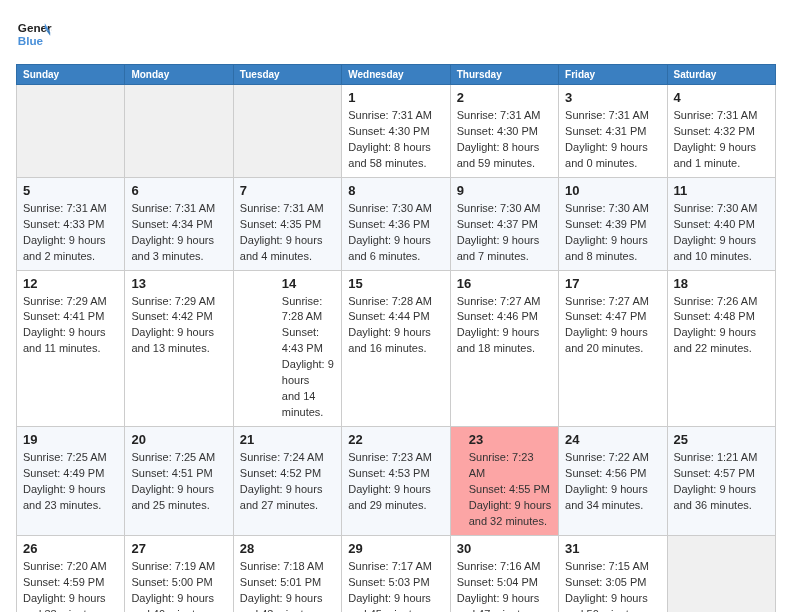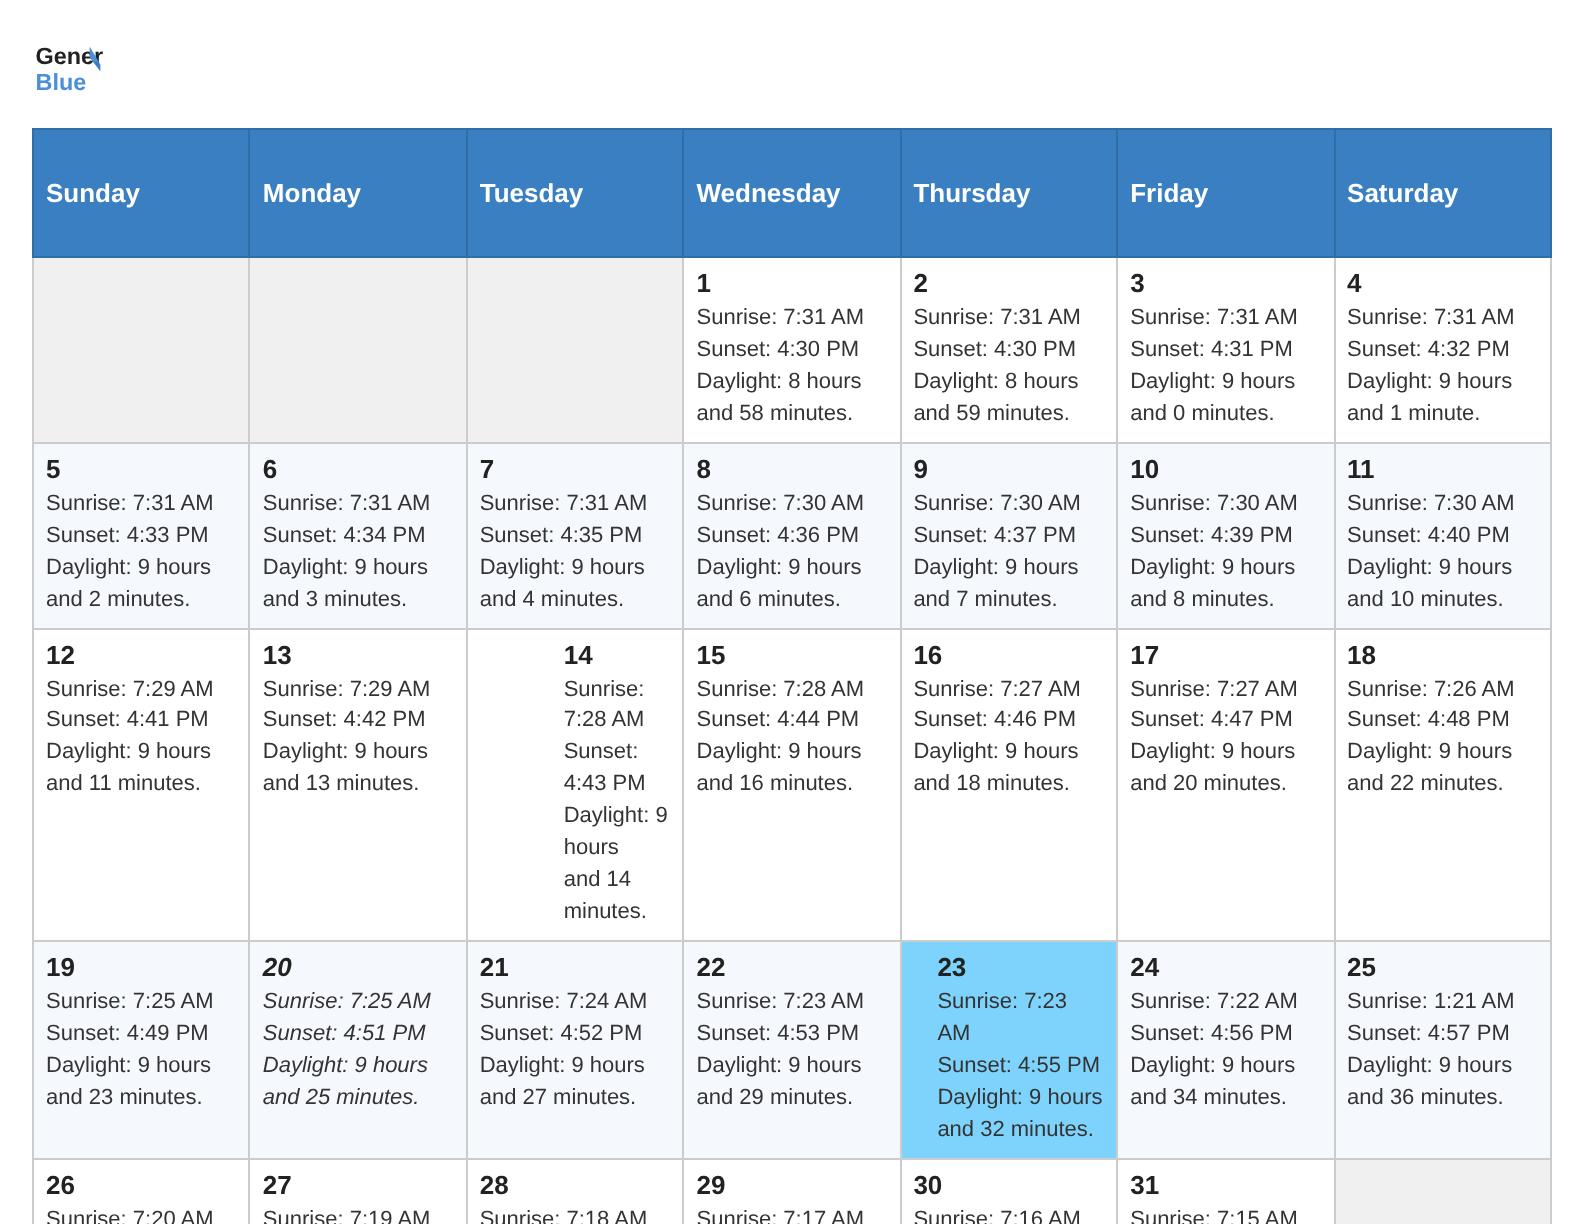--- a/index.html
+++ b/index.html
@@ -38,23 +38,23 @@
       color: #555;
     }
     .calendar {
       width: 100%;
       border-collapse: collapse;
       border: 1px solid #ccc;
     }
     .calendar th {
       background-color: #3a7fc1;
       color: #fff;
-      font-size: 13px;
+      font-size: 10px;
       font-weight: bold;
-      padding: 24px 6px;
+      padding: 4px 6px;
       text-align: left;
       border: 1px solid #2e6da8;
     }
     .calendar td {
       border: 1px solid #ccc;
       vertical-align: top;
       padding: 5px 6px;
       width: calc(100% / 7);
       min-height: 80px;
     }
@@ -250,42 +250,42 @@
         </td>
       </tr>
       <tr>
         <td style="background-color: rgb(245, 248, 252);">
           <div class="day-number">19</div>
           <div class="day-info" style="white-space: pre-line;">Sunrise: 7:25 AM
 Sunset: 4:49 PM
 Daylight: 9 hours
 and 23 minutes.</div>
         </td>
-        <td style="background-color: rgb(245, 248, 252); font-style: italic;">
+        <td style="background-color: rgb(245, 248, 252);">
           <div class="day-number">20</div>
           <div class="day-info" style="white-space: pre-line;">Sunrise: 7:25 AM
 Sunset: 4:51 PM
 Daylight: 9 hours
 and 25 minutes.</div>
         </td>
         <td style="background-color: rgb(245, 248, 252);">
           <div class="day-number">21</div>
           <div class="day-info" style="white-space: pre-line;">Sunrise: 7:24 AM
 Sunset: 4:52 PM
 Daylight: 9 hours
 and 27 minutes.</div>
         </td>
         <td style="background-color: rgb(245, 248, 252);">
           <div class="day-number">22</div>
           <div class="day-info" style="white-space: pre-line;">Sunrise: 7:23 AM
 Sunset: 4:53 PM
 Daylight: 9 hours
 and 29 minutes.</div>
         </td>
-        <td style="background-color: #7dd3fc; padding-left: 18px;">
+        <td style="background-color: #fca5a5; padding-left: 18px;">
           <div class="day-number">23</div>
           <div class="day-info" style="white-space: pre-line;">Sunrise: 7:23 AM
 Sunset: 4:55 PM
 Daylight: 9 hours
 and 32 minutes.</div>
         </td>
         <td style="background-color: rgb(245, 248, 252);">
           <div class="day-number">24</div>
           <div class="day-info" style="white-space: pre-line;">Sunrise: 7:22 AM
 Sunset: 4:56 PM

